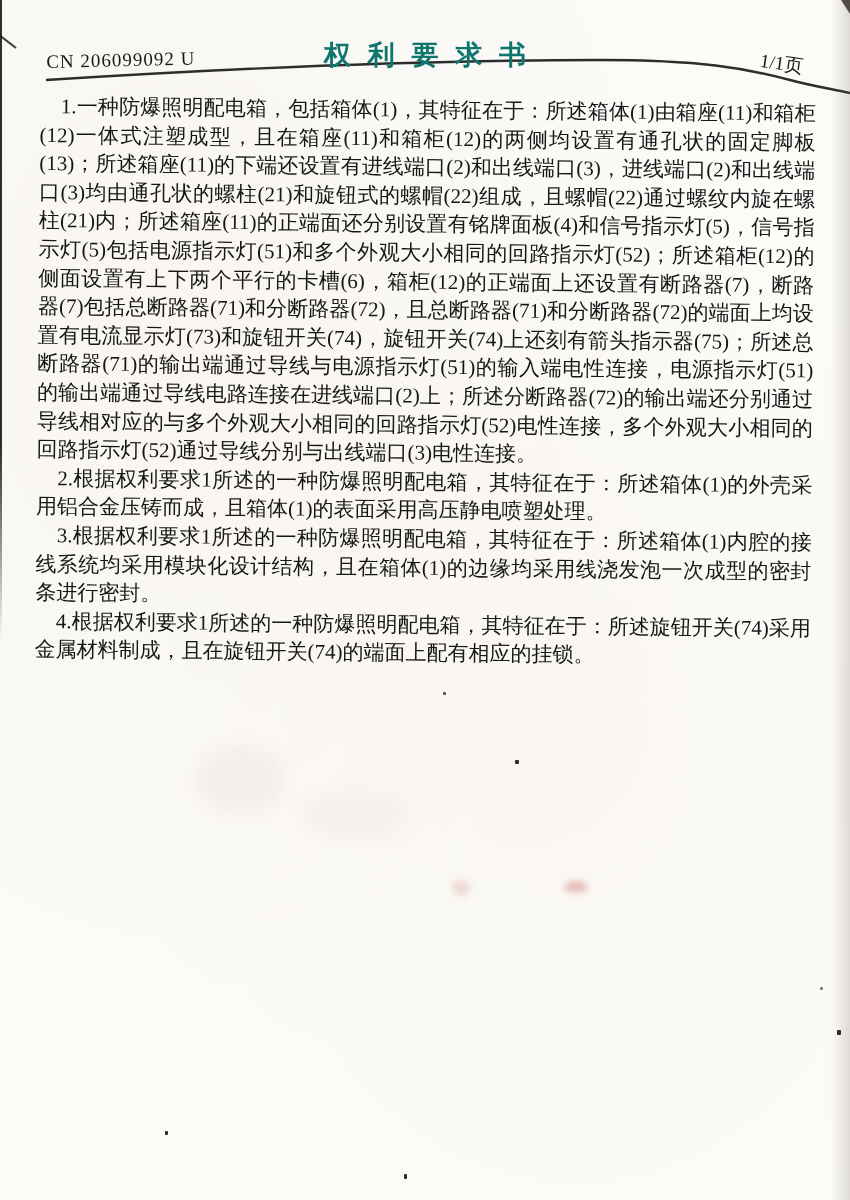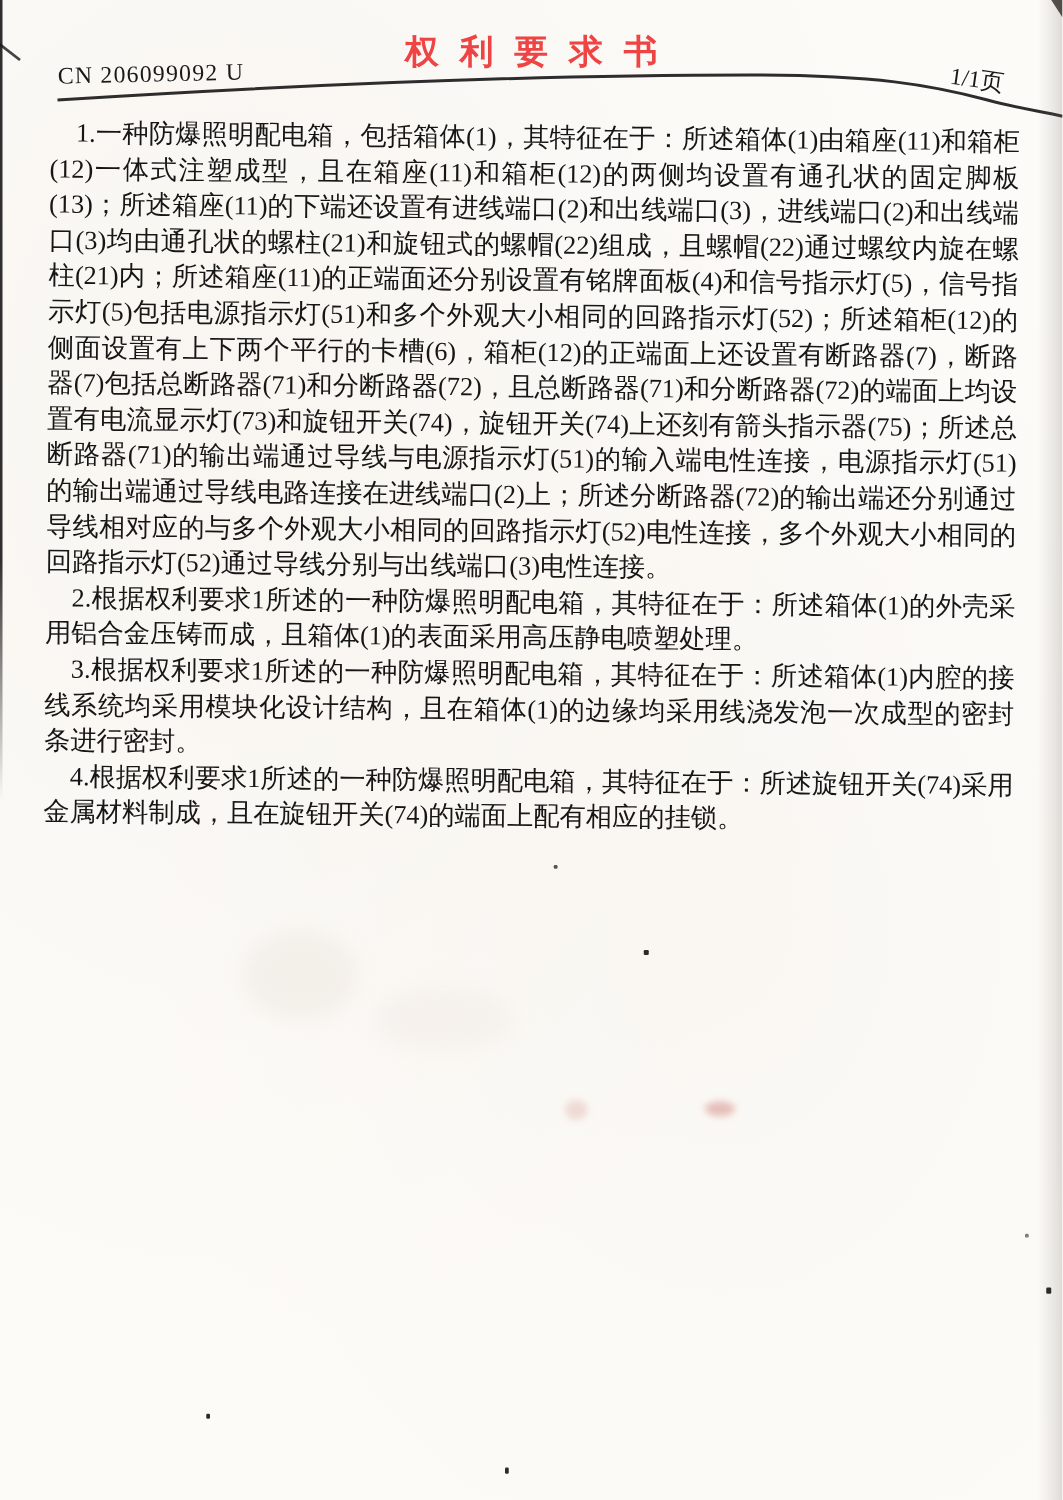--- a/index.html
+++ b/index.html
@@ -11,25 +11,25 @@
     background:
       radial-gradient(ellipse at 22% 28%, rgba(244,238,230,.40), transparent 60%),
       radial-gradient(ellipse at 68% 62%, rgba(246,240,233,.35), transparent 55%),
       #fcfbf8;
     color: #1a1a1a;
   }
   .page { position: absolute; inset: 0; }
 
   
   .page-title {
-    position: absolute; top: 23px; left: 0; width: 850px;
+    position: absolute; top: 37px; left: 0; width: 850px;
     text-align: center;
     font-size: 27px; font-weight: bold;
     letter-spacing: 0.62em; text-indent: 0.62em;
-    color: #ef4444;
+    color: #0f766e;
   }
   .doc-number {
     position: absolute; top: 51px; left: 46px;
     font-size: 19px; letter-spacing: 1px;
     transform: rotate(-1.3deg); transform-origin: 0 0;
     color: #191919;
   }
   .page-num {
     position: absolute; top: 48px; left: 762px;
     font-size: 19px;

